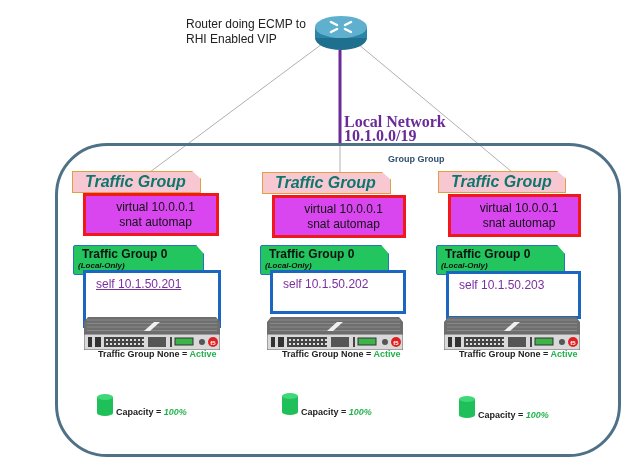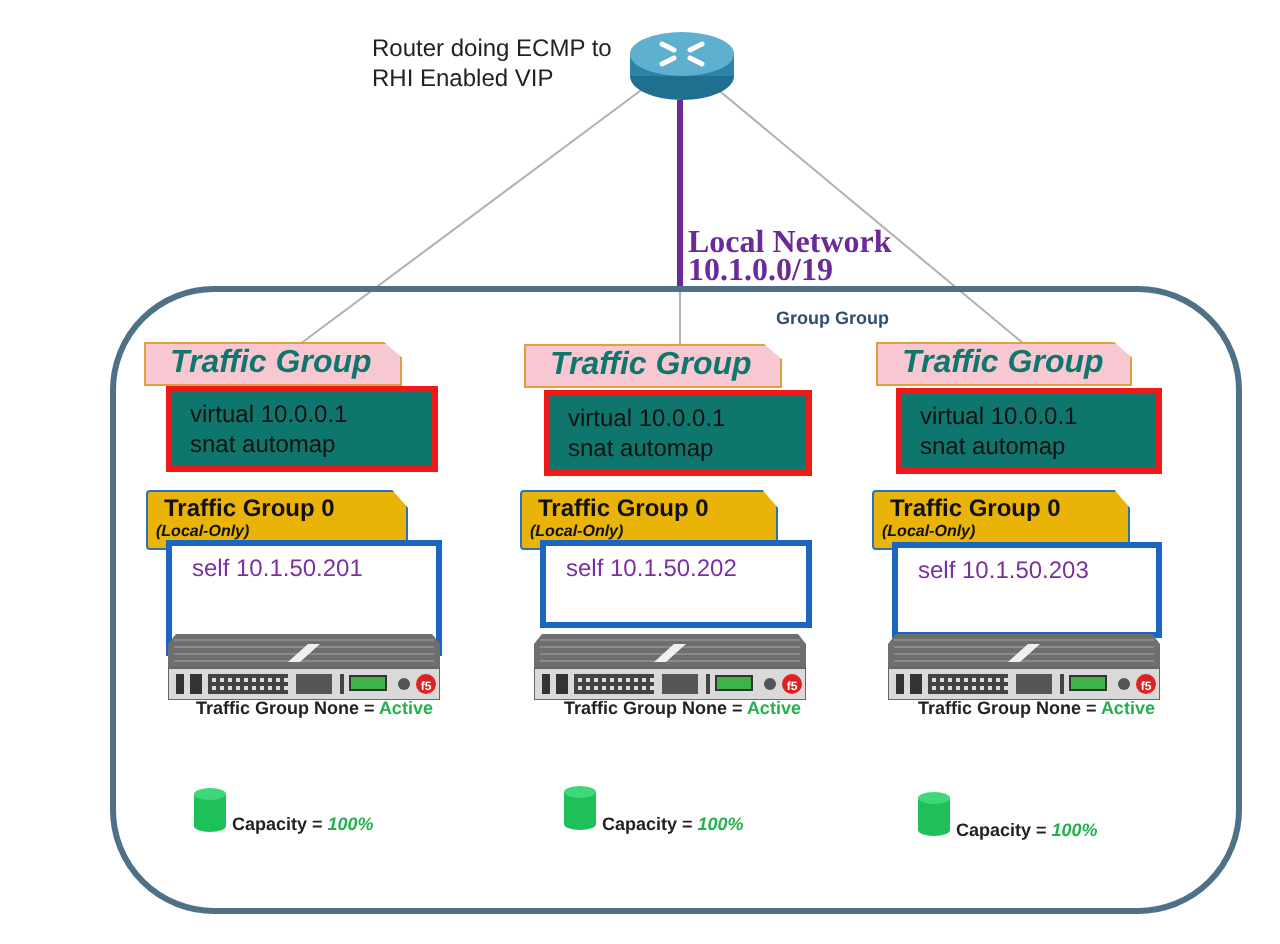--- a/index.html
+++ b/index.html
@@ -4,22 +4,22 @@
 <style>
   html, body { margin: 0; padding: 0; background: #ffffff; }
   body { width: 640px; height: 472px; position: relative; overflow: hidden; font-family: "Liberation Sans", sans-serif; }
   .abs { position: absolute; }
   svg.lines { position: absolute; left: 0; top: 0; }
   .router-caption { left: 186px; top: 17px; font-size: 12px; line-height: 15px; color: #222; }
   .net-label { left: 344px; top: 115px; font-family: "Liberation Serif", serif; font-weight: bold; font-size: 16px; line-height: 14px; color: #6a2a9a; }
   .sync-label { left: 388px; top: 154px; font-weight: bold; font-size: 9px; color: #2f4f6f; }
   .sync-group { left: 55px; top: 143px; width: 566px; height: 314px; border: 3px solid #4f7188; border-radius: 52px; box-sizing: border-box; }
   .tab-pink { height: 22px; background: #f8c8d2; border: 1.5px solid #e0a040; box-sizing: border-box; font-weight: bold; font-size: 16px; line-height: 20px; padding-left: 12px; color: #0f766e; clip-path: polygon(0 0, 93% 0, 100% 35%, 100% 100%, 0 100%); font-style: italic; }
-  .box-red { background: #0f766e; border: 3px solid #f01818; box-sizing: border-box; font-size: 12px; line-height: 15px; padding: 4px 0 0 9px; color: #111; }
-  .tab-blue { height: 30px; background: #eab308; border: 1.5px solid #2a72c0; box-sizing: border-box; padding-left: 8px; color: #111; border-radius: 2px; clip-path: polygon(0 0, 94% 0, 100% 30%, 100% 100%, 0 100%); }
+  .box-red { background: #d946ef; border: 3px solid #f01818; box-sizing: border-box; font-size: 12px; line-height: 15px; padding: 4px 0 0 9px; color: #111; text-align: center; }
+  .tab-blue { height: 30px; background: #22c55e; border: 1.5px solid #2a72c0; box-sizing: border-box; padding-left: 8px; color: #111; border-radius: 2px; clip-path: polygon(0 0, 94% 0, 100% 30%, 100% 100%, 0 100%); }
   .tab-blue .t1 { font-weight: bold; font-size: 12px; line-height: 14px; display:block; margin-top: 1px; }
   .tab-blue .t2 { font-style: italic; font-weight: bold; font-size: 8px; line-height: 10px; display:block; margin-left: -4px; }
   .box-blue { background: #fff; border: 3px solid #1a66c0; box-sizing: border-box; font-size: 12px; line-height: 15px; padding: 4px 0 0 10px; color: #7a2fa0; }
   .device { height: 33px; }
   .status { font-weight: bold; font-size: 9px; color: #222; }
   .status .active { color: #22b14c; }
   .cap { font-weight: bold; font-size: 9px; color: #222; }
   .cap .pct { color: #22b14c; font-style: italic; }
   .cyl { width: 16px; height: 22px; }
 </style>
@@ -60,21 +60,21 @@
 <div id="dev0">
   <div class="abs tab-pink" style="left:72px;top:171px;width:129px;">Traffic Group None</div>
   <div class="abs box-red" style="left:83px;top:193px;width:136px;height:43px;">
     <div>virtual 10.0.0.1</div>
     <div>snat automap</div>
   </div>
   <div class="abs tab-blue" style="left:73px;top:245px;width:131px;">
     <span class="t1">Traffic Group 0</span>
     <span class="t2">(Local-Only)</span>
   </div>
-  <div class="abs box-blue" style="left:83px;top:270px;width:138px;height:58px;">self 10.1.50.201</div>
+  <div class="abs box-blue" style="left:83px;top:270px;width:138px;height:58px;text-decoration:underline;">self 10.1.50.201</div>
   <svg class="abs device" style="left:84px;top:317px" width="136" height="33">
       <path d="M4 0 L132 0 L136 5 L136 17 L0 17 L0 5 Z" fill="#6e6e6e"></path>
       <line x1="3" y1="3" x2="133" y2="3" stroke="#8a8a8a" stroke-width="1"></line>
       <line x1="3" y1="6.5" x2="133" y2="6.5" stroke="#8a8a8a" stroke-width="1"></line>
       <line x1="3" y1="10" x2="133" y2="10" stroke="#8a8a8a" stroke-width="1"></line>
       <line x1="3" y1="13.5" x2="133" y2="13.5" stroke="#8a8a8a" stroke-width="1"></line>
       <path d="M60 14 L66 14 L76 5 L70 5 Z" fill="#f0f0f0"></path>
       <rect x="0" y="17" width="136" height="16" fill="#d9d9d9" stroke="#666" stroke-width="1"></rect>
       <rect x="4" y="20" width="4" height="10" fill="#333"></rect>
       <rect x="11" y="20" width="6" height="10" fill="#333"></rect>

